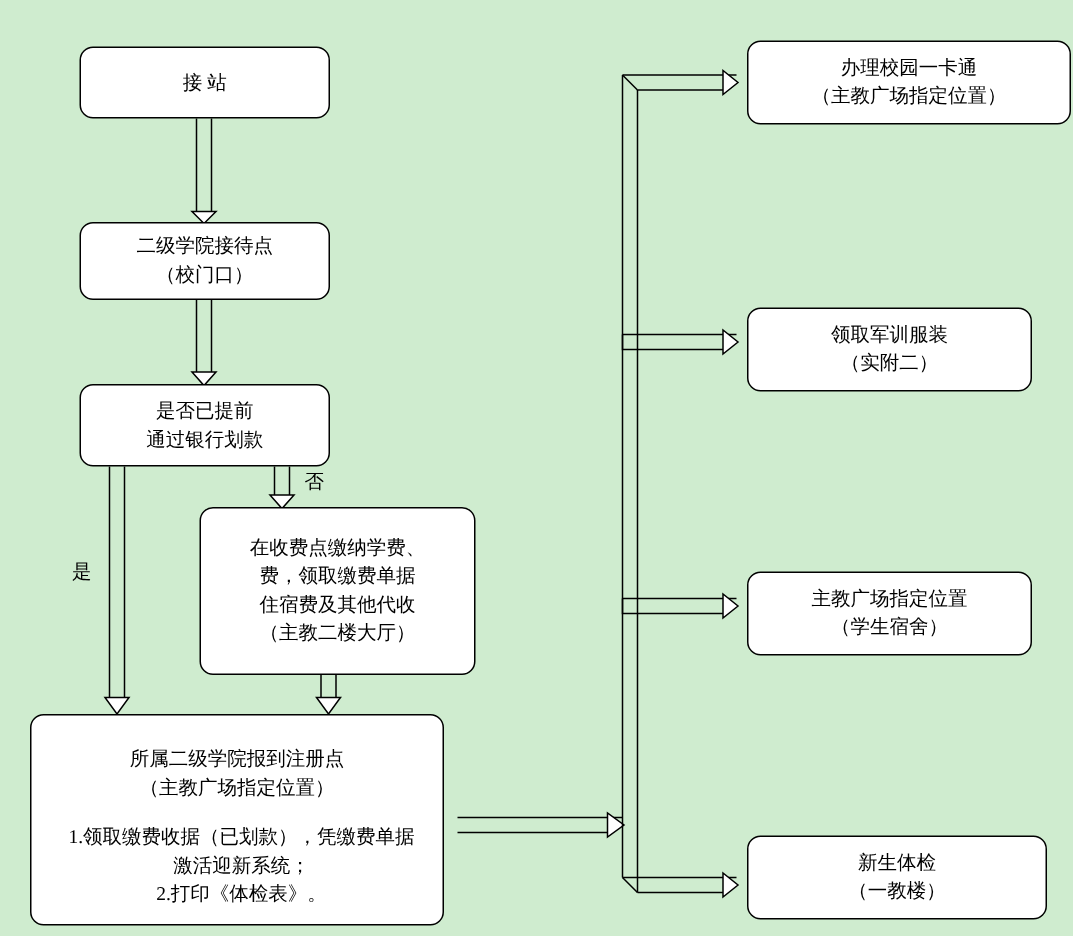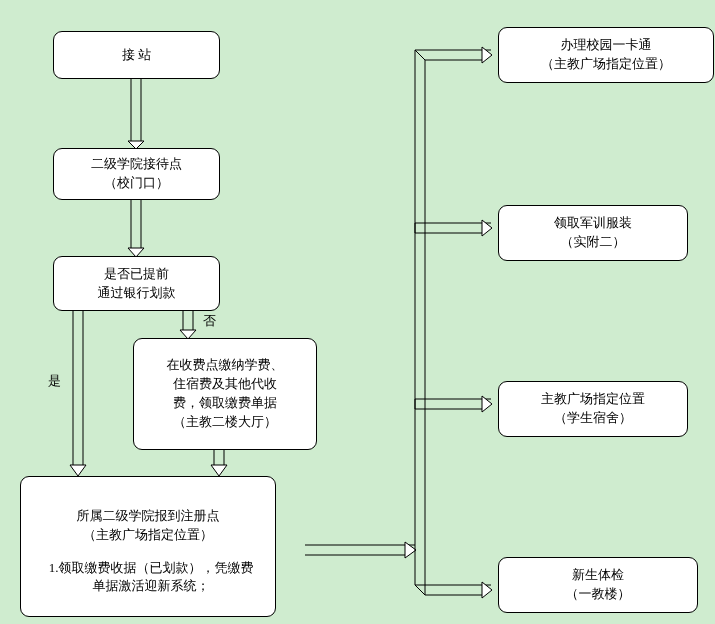--- a/index.html
+++ b/index.html
@@ -55,21 +55,21 @@
     left: 0; top: 0;
     width: 715px;
     height: 624px;
     pointer-events: none;
   }
   
   #n-reception      { left: 53px;  top: 14px;  width: 167px; height: 48px; }
   #n-college-point  { left: 53px;  top: 131px; width: 167px; height: 52px; }
   #n-prepaid        { left: 53px;  top: 239px; width: 167px; height: 55px; }
   #n-payment        { left: 133px; top: 321px; width: 184px; height: 112px; }
-  #n-register       { left: 20px;  top: 459px; width: 256px; height: 141px; }
+  #n-register       { left: 20px;  top: 459px; width: 276px; height: 141px; }
   #n-card           { left: 498px; top: 10px;  width: 216px; height: 56px; }
   #n-uniform        { left: 498px; top: 188px; width: 190px; height: 56px; }
   #n-dorm           { left: 498px; top: 364px; width: 190px; height: 56px; }
   #n-medical        { left: 498px; top: 540px; width: 200px; height: 56px; }
   #lbl-no           { left: 203px; top: 295px; }
   #lbl-yes          { left: 48px;  top: 355px; }
   
   #n-register .head {
     width: 100%;
     text-align: center;
@@ -176,32 +176,33 @@
     <span class="line">（校门口）</span>
   </div>
 
   <div class="node rounded" id="n-prepaid">
     <span class="line">是否已提前</span>
     <span class="line">通过银行划款</span>
   </div>
 
   <div class="node rounded" id="n-payment">
     <span class="line">在收费点缴纳学费、</span>
+    <span class="line">费，领取缴费单据</span>
     <span class="line">住宿费及其他代收</span>
-    <span class="line">费，领取缴费单据</span>
     <span class="line">（主教二楼大厅）</span>
   </div>
 
   <div class="node rounded" id="n-register">
     <div class="head">
       <span class="line">所属二级学院报到注册点</span>
       <span class="line">（主教广场指定位置）</span>
     </div>
     <div class="body">
       <span class="line">1.领取缴费收据（已划款），凭缴费单据激活迎新系统；</span>
+      <span class="line">2.打印《体检表》。</span>
     </div>
   </div>
 
   <div class="node rounded" id="n-card">
     <span class="line">办理校园一卡通</span>
     <span class="line">（主教广场指定位置）</span>
   </div>
 
   <div class="node rounded" id="n-uniform">
     <span class="line">领取军训服装</span>

